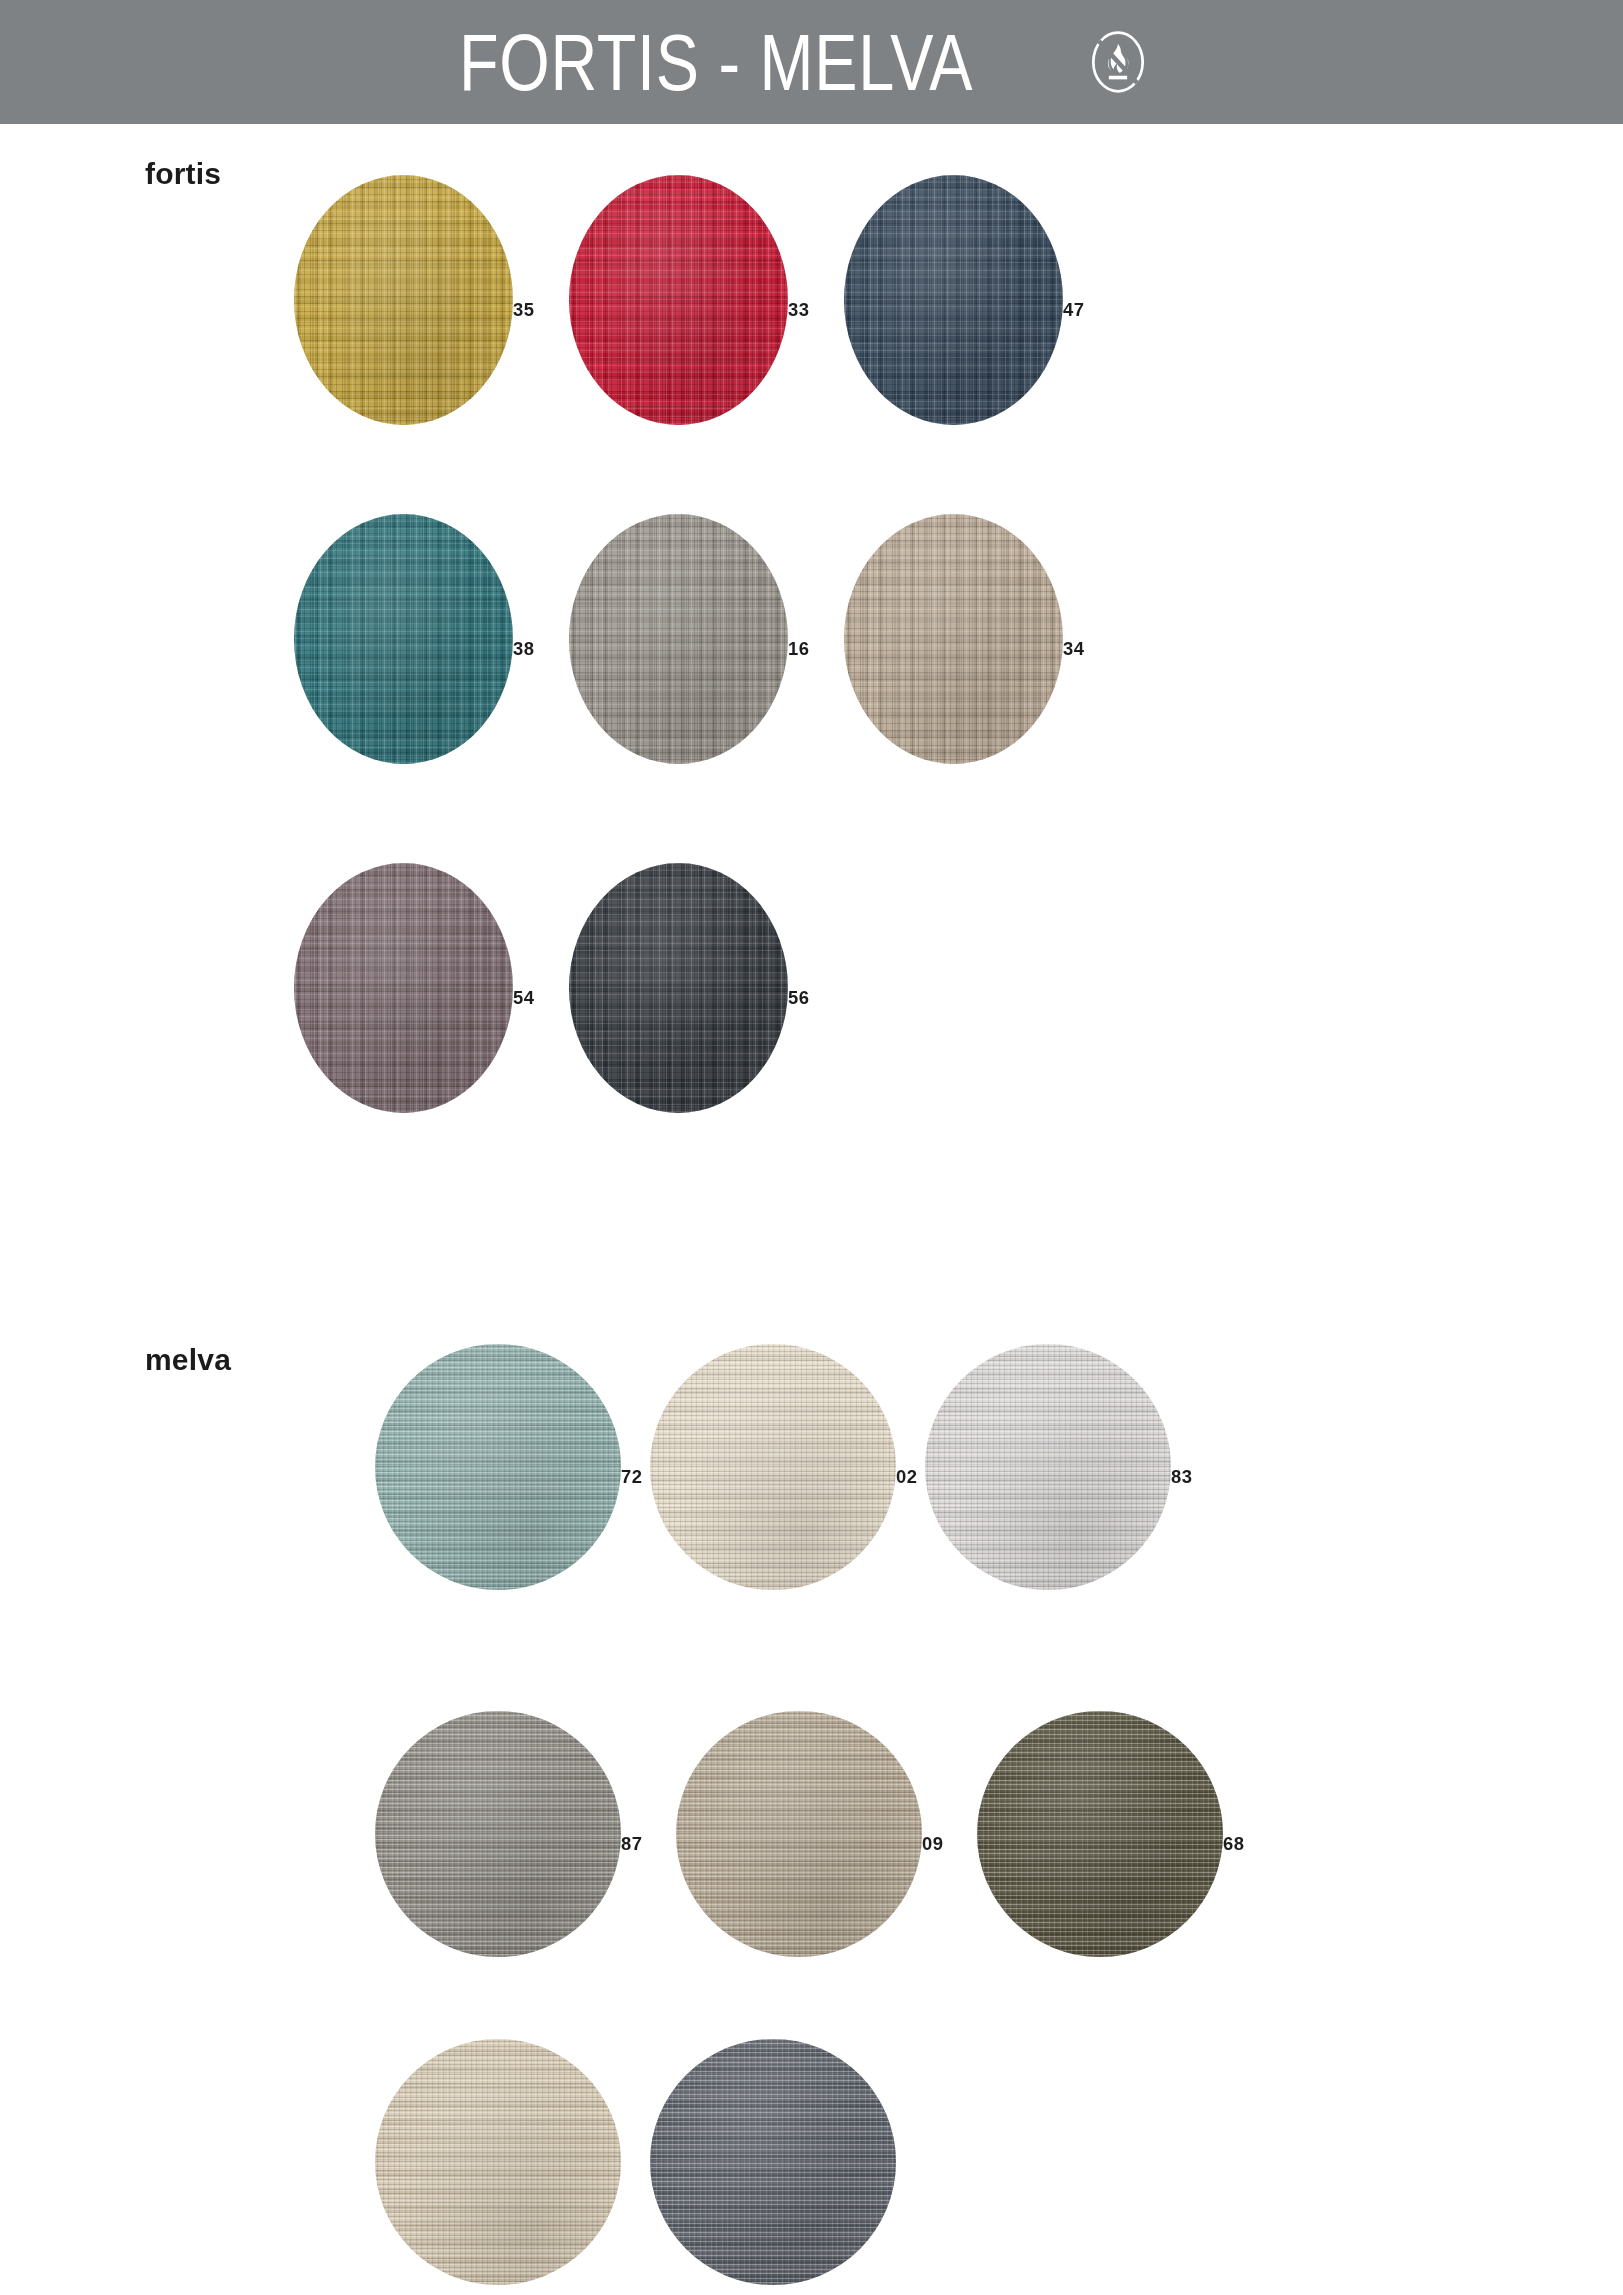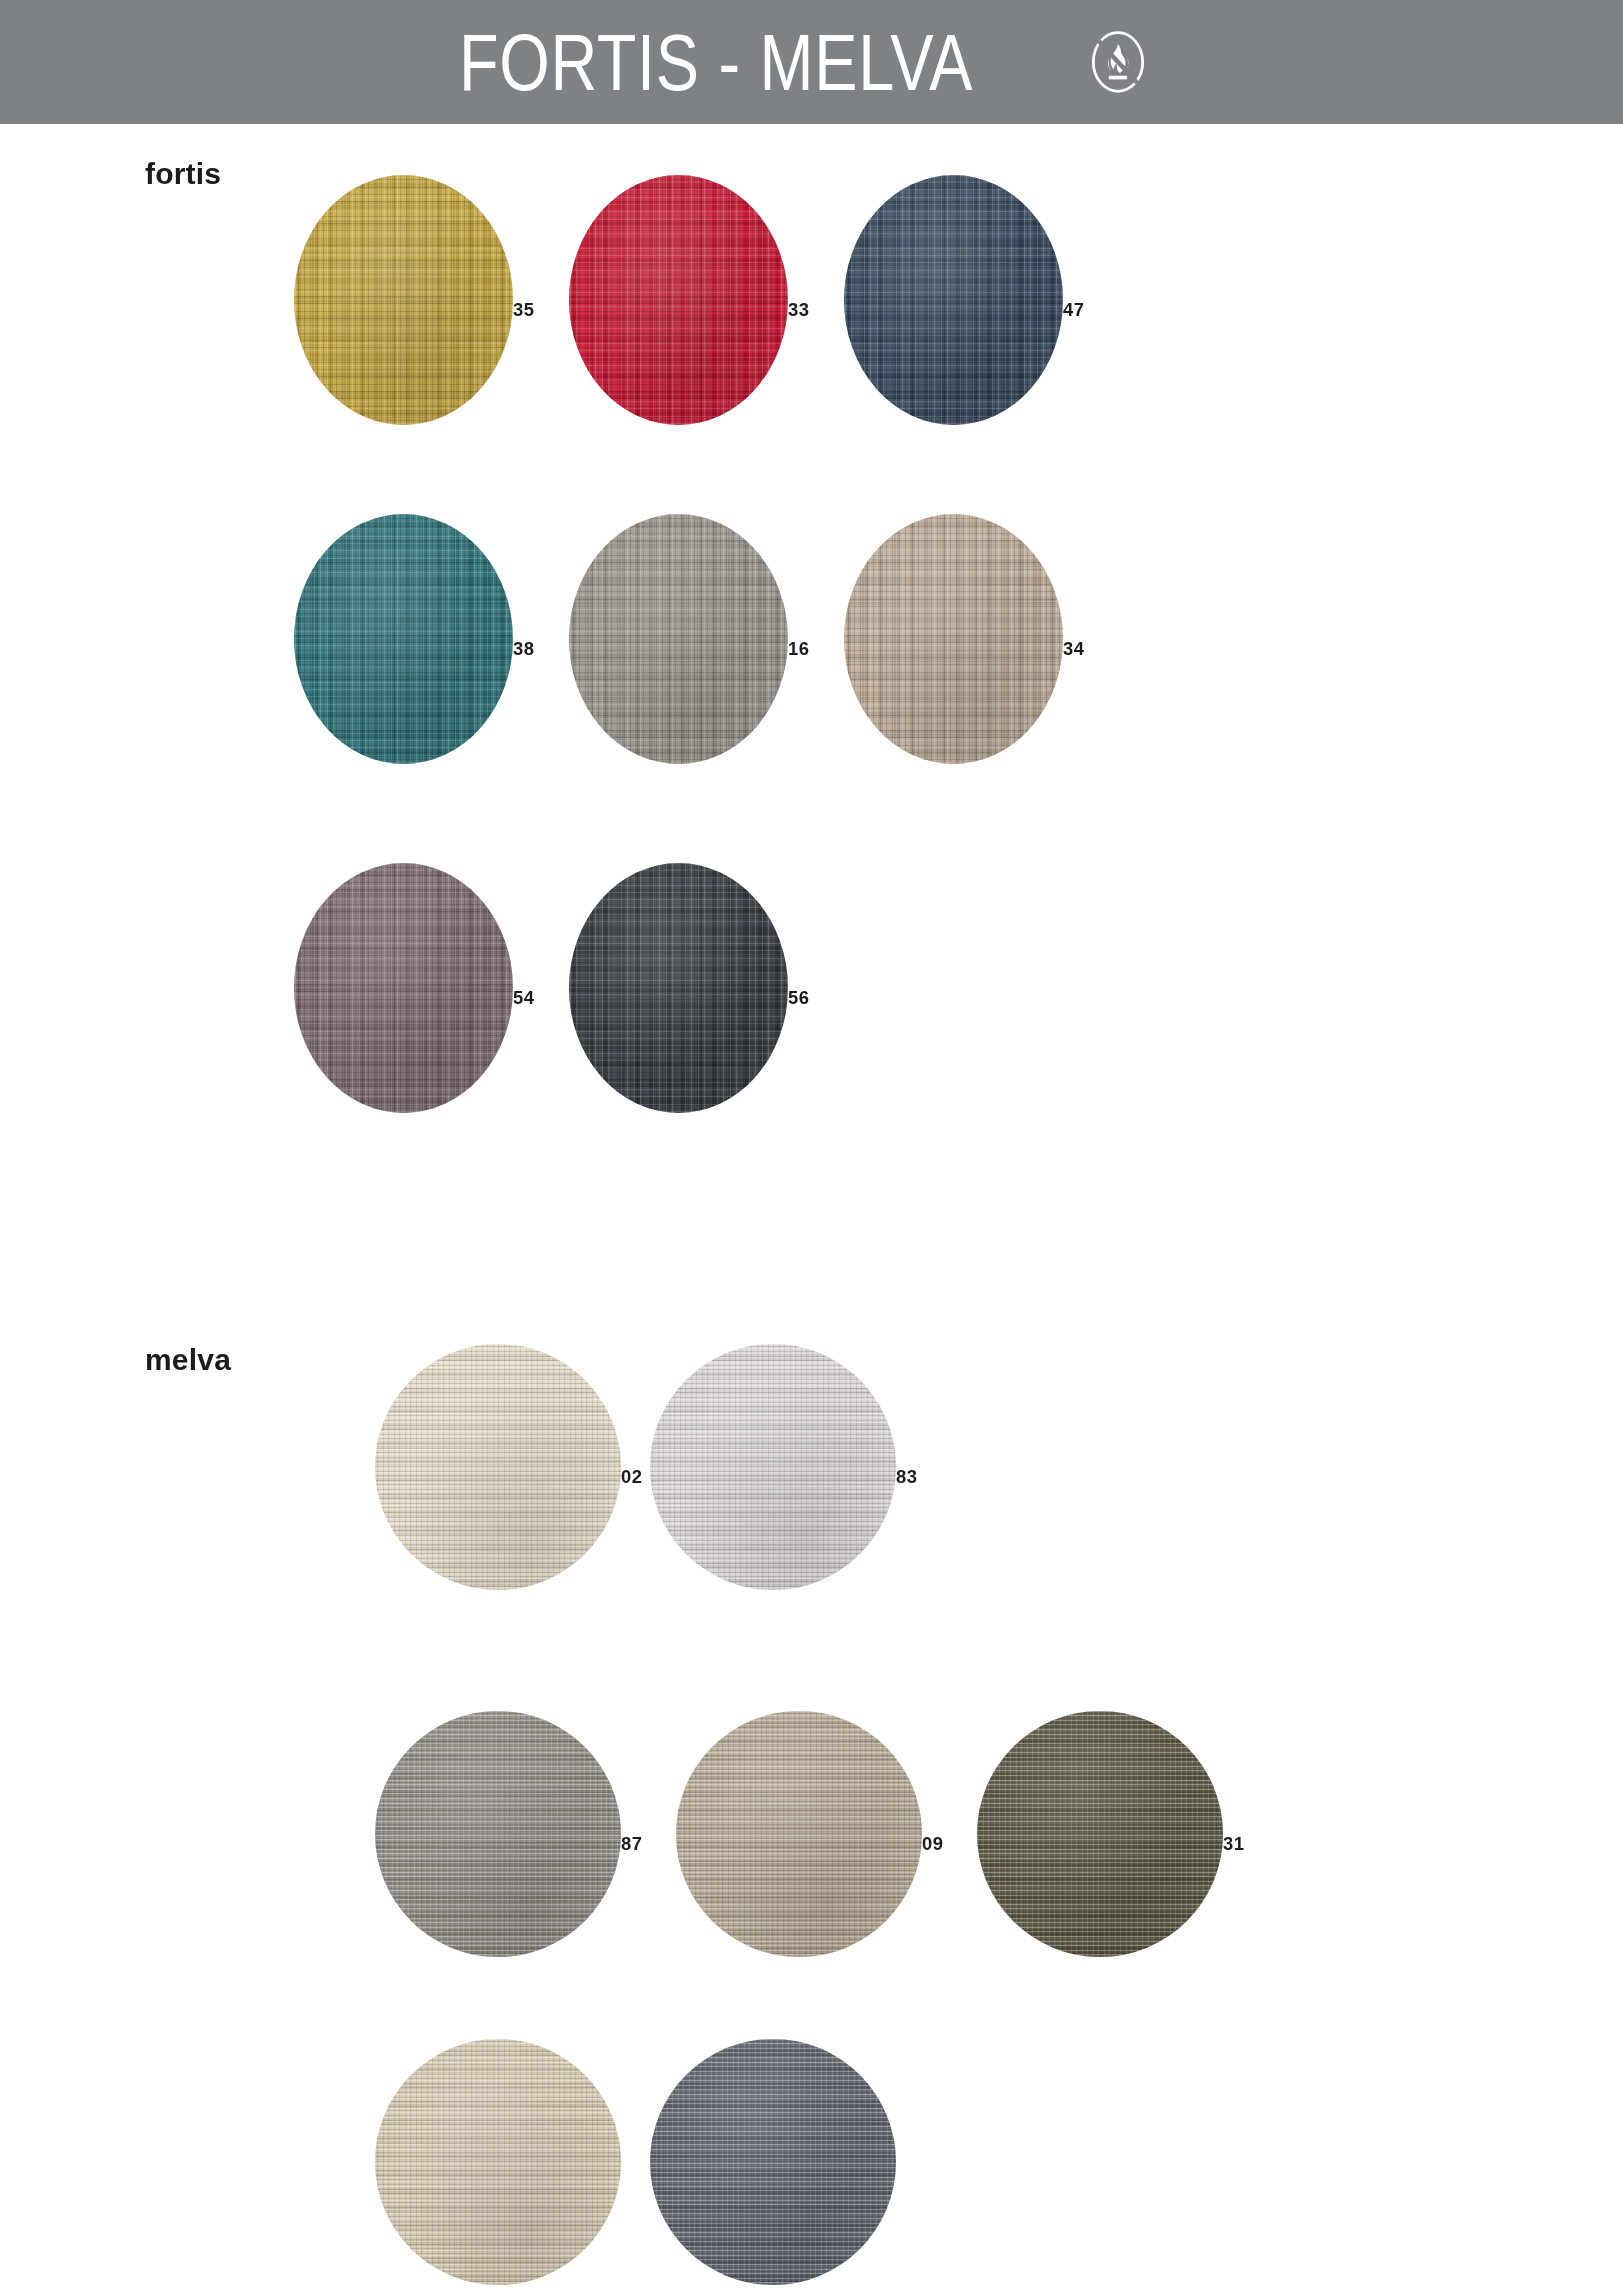--- a/index.html
+++ b/index.html
@@ -226,20 +226,27 @@
       </div>
     </div>
   </div>
 
   <div class="section" style="left:0; top:1084px; width:1624px;">
 
     <div class="section-label" style="left:145px; top:135px;">melva</div>
 
     <div class="swatch-row" style="left:375px; top:136px;">
       <div class="swatch-cell">
+        <div class="swatch-disc melva-shape" style="background:#8eaeab;">
+          <div class="tex tex-fine"></div>
+          <div class="tex-shade"></div>
+        </div>
+        <div class="swatch-code">72</div>
+      </div>
+      <div class="swatch-cell">
         <div class="swatch-disc melva-shape" style="background:#e3d9c6;">
           <div class="tex tex-fine"></div>
           <div class="tex-shade"></div>
         </div>
         <div class="swatch-code">02</div>
       </div>
       <div class="swatch-cell">
         <div class="swatch-disc melva-shape" style="background:#dad6d6;">
           <div class="tex tex-fine"></div>
           <div class="tex-shade"></div>
@@ -261,21 +268,21 @@
           <div class="tex tex-fine"></div>
           <div class="tex-shade"></div>
         </div>
         <div class="swatch-code">09</div>
       </div>
       <div class="swatch-cell">
         <div class="swatch-disc melva-shape" style="background:#5a5541;">
           <div class="tex tex-fine"></div>
           <div class="tex-shade"></div>
         </div>
-        <div class="swatch-code">31</div>
+        <div class="swatch-code">68</div>
       </div>
     </div>
 
     <div class="swatch-row" style="left:375px; top:831px;">
       <div class="swatch-cell">
         <div class="swatch-disc melva-shape" style="background:#d5c8b0;">
           <div class="tex tex-fine"></div>
           <div class="tex-shade"></div>
         </div>
 

